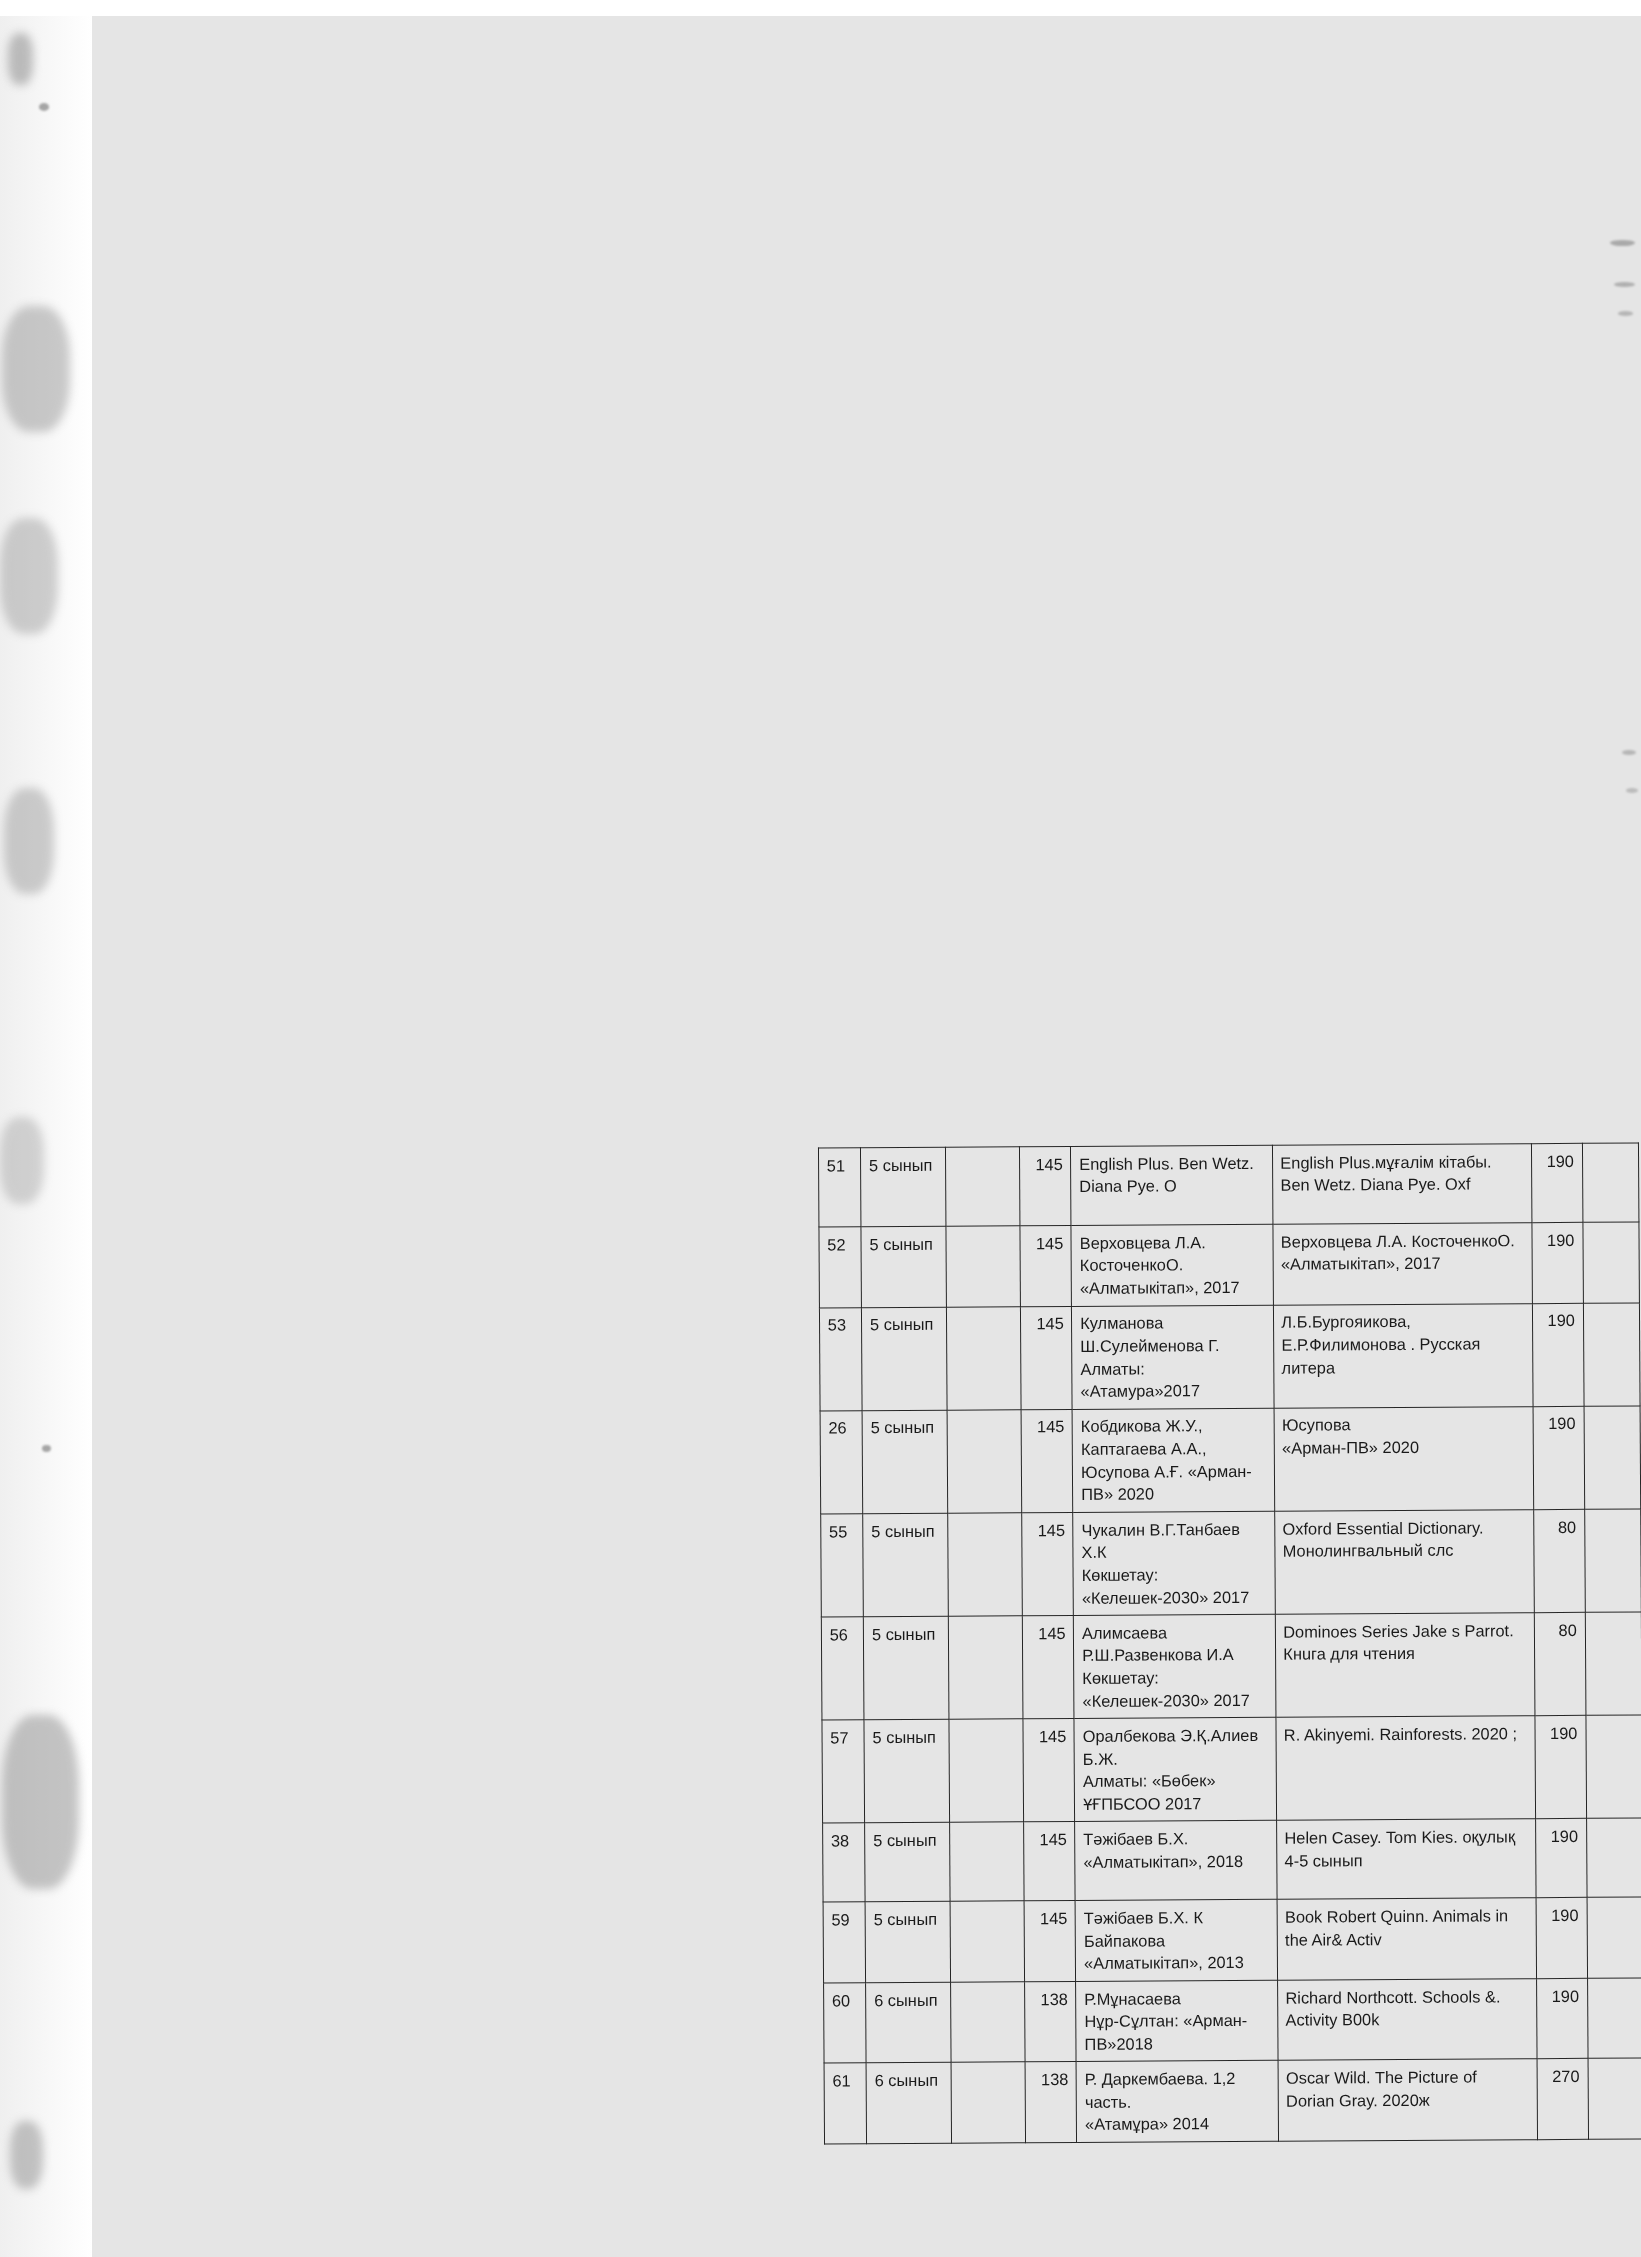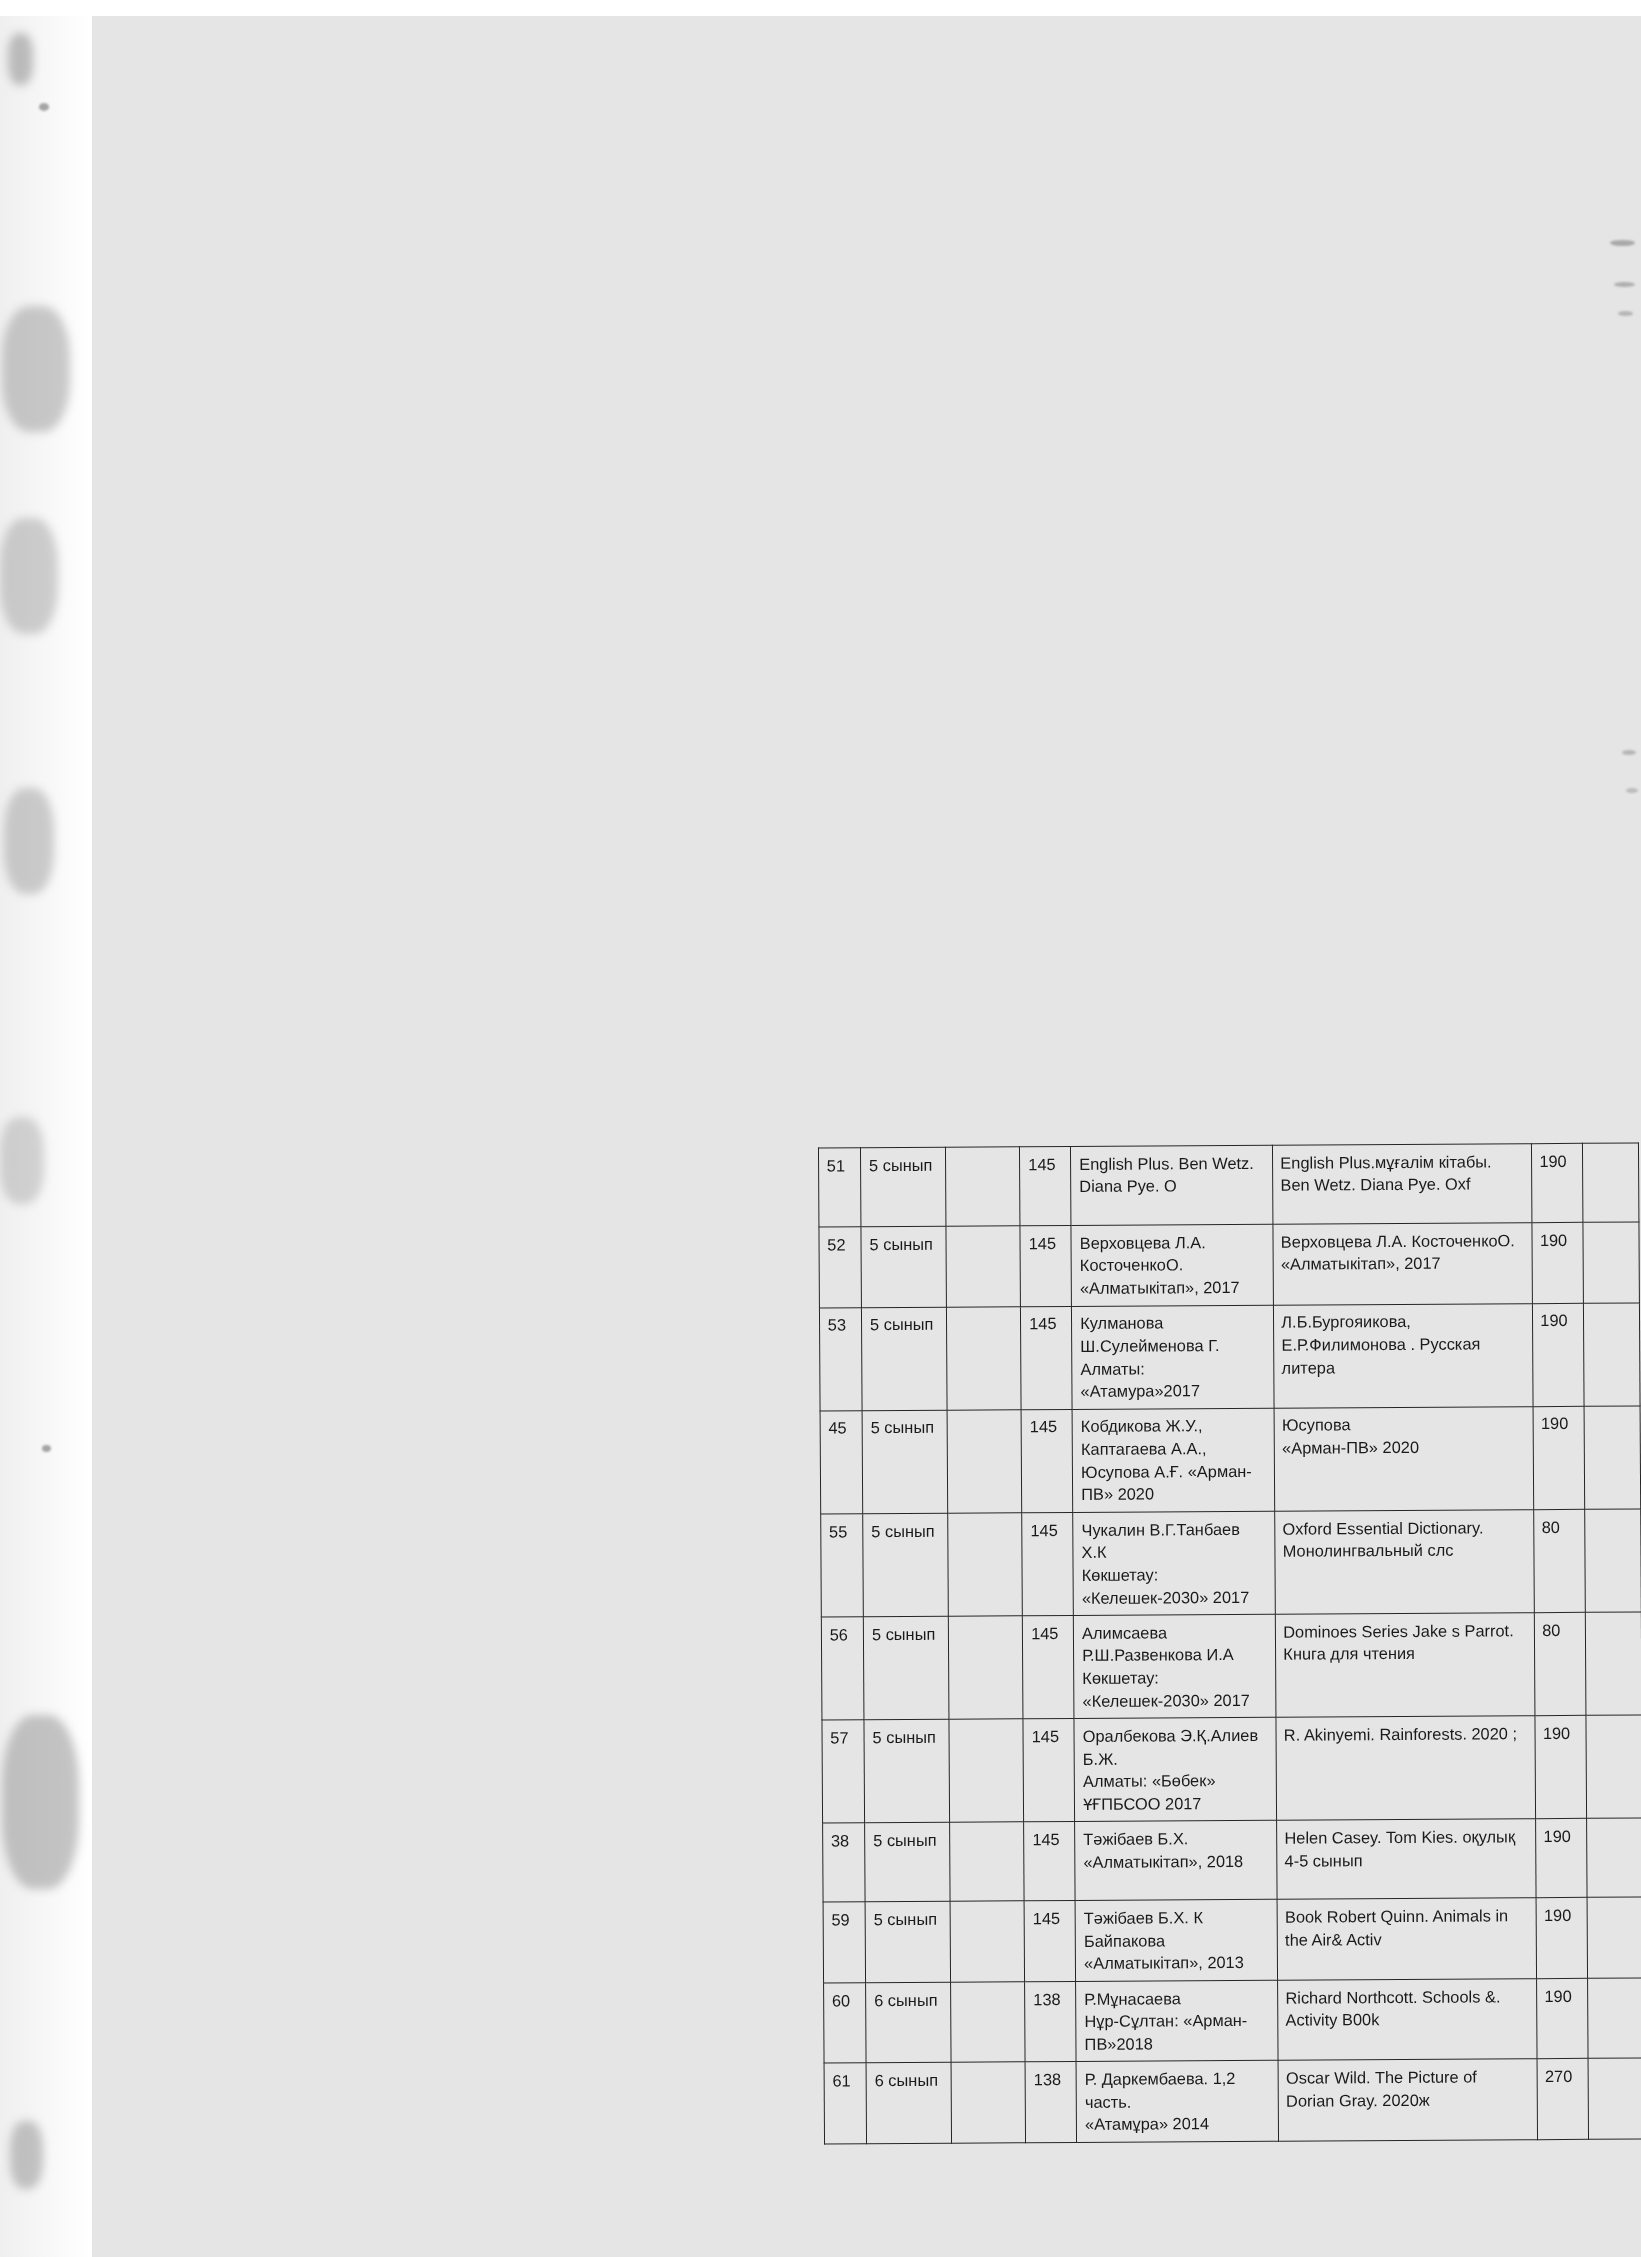--- a/index.html
+++ b/index.html
@@ -76,21 +76,21 @@
   col.c-blank   { width: 162px; }
   col.c-qty1    { width: 62px; }
   col.c-kaz     { width: 290px; }
   col.c-eng     { width: 415px; }
   col.c-qty2    { width: 62px; }
   col.c-tail    { width: 116px; }
 
   td.num      { font-size: 16.4px; text-align: left; }
   td.grade    { font-size: 16.4px; }
   td.blank    { }
-  td.qty      { font-size: 16.4px; padding-right: 9.7px; }
+  td.qty      { font-size: 16.4px; text-align: right; padding-right: 9.7px; }
   td.kaz      { font-size: 16.4px; }
   td.eng      { font-size: 16.4px; }
   td.tail     { }
 
   
   tr.r { height: 79px; }
 
   
   .tilt {
     transform: rotate(-0.35deg);
@@ -163,21 +163,21 @@
           <td class="blank"></td>
           <td class="qty">145</td>
           <td class="kaz">Кулманова Ш.Сулейменова Г.
 Алматы: «Атамура»2017</td>
           <td class="eng">Л.Б.Бургояикова,    Е.Р.Филимонова . Русская литера</td>
           <td class="qty">190</td>
           <td class="tail"></td>
         </tr>
 
         <tr class="r">
-          <td class="num">45</td>
+          <td class="num">26</td>
           <td class="grade">5 сынып</td>
           <td class="blank"></td>
           <td class="qty">145</td>
           <td class="kaz">Кобдикова Ж.У., Каптагаева А.А.,
 Юсупова А.Ғ. «Арман-ПВ» 2020</td>
           <td class="eng">Юсупова
 «Арман-ПВ» 2020</td>
           <td class="qty">190</td>
           <td class="tail"></td>
         </tr>

